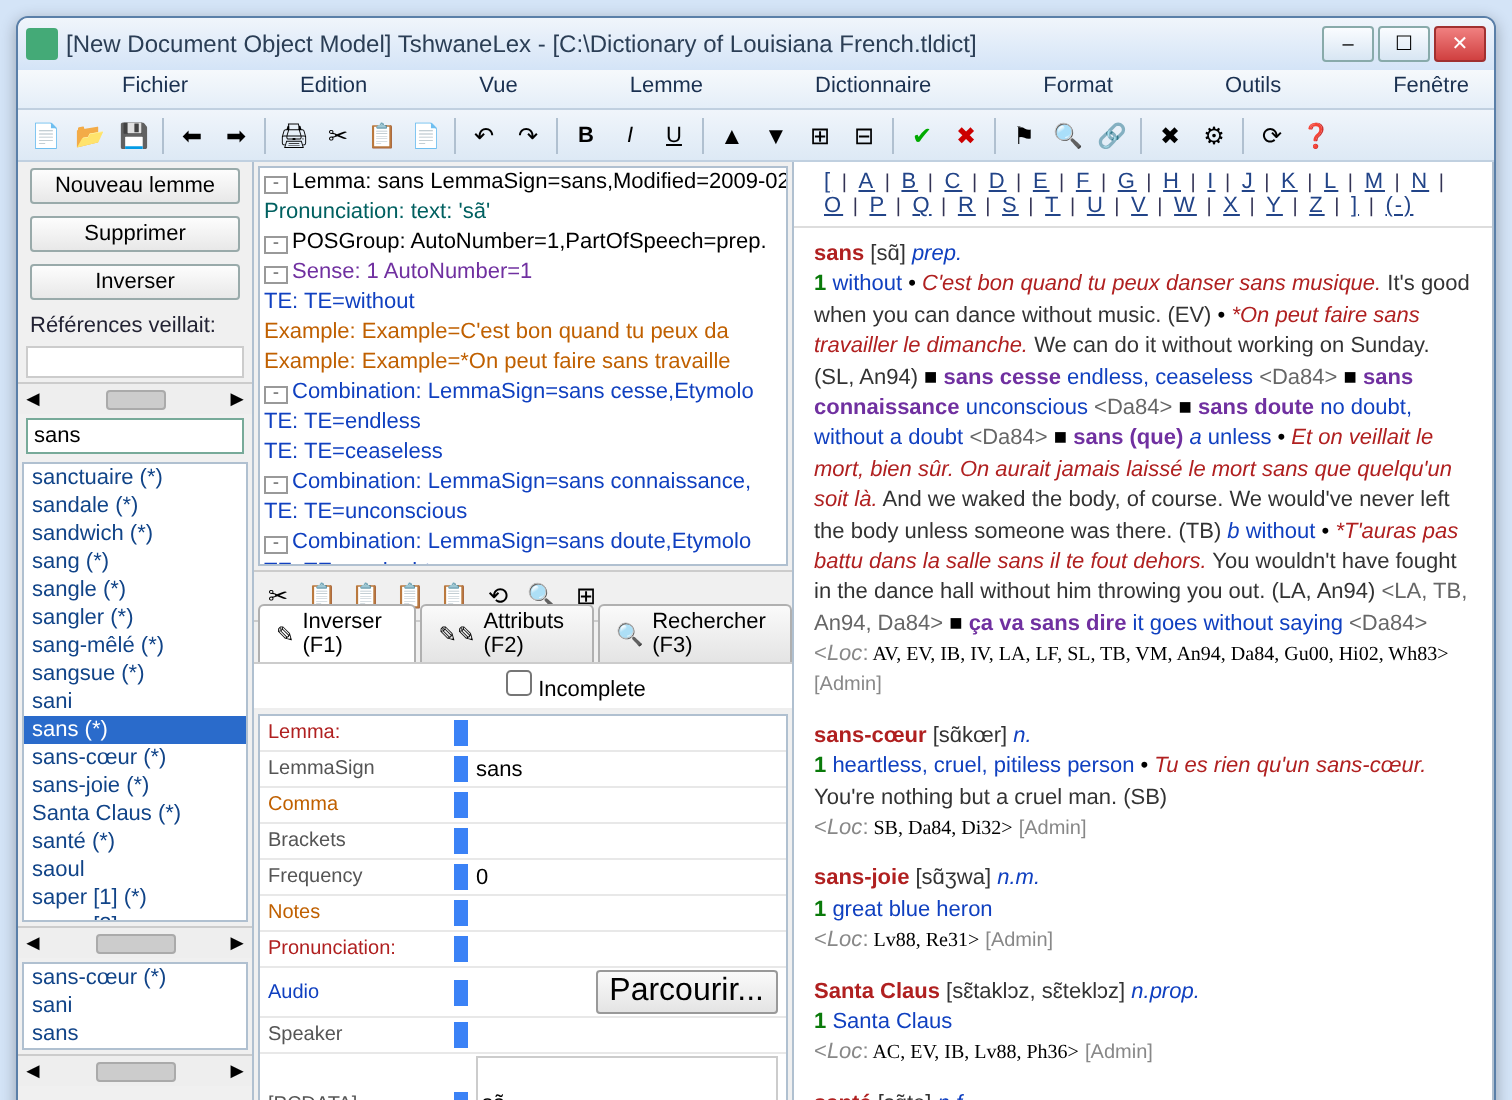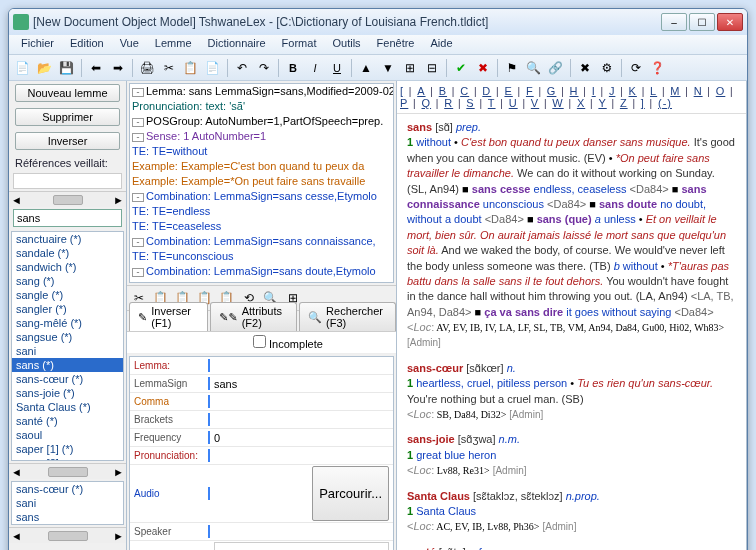--- a/index.html
+++ b/index.html
@@ -5,21 +5,21 @@
 * { margin: 0; padding: 0; box-sizing: border-box; font-family: "Segoe UI", Tahoma, sans-serif; font-size: 11px; }
 body { background: #d4e4f7; padding: 8px; }
 .window { background: #fff; border: 1px solid #5a7fa8; border-radius: 6px 6px 0 0; overflow: hidden; box-shadow: 0 2px 8px rgba(0,0,0,0.3); }
 .titlebar { background: linear-gradient(#f0f5fb,#d4e4f7); height: 26px; display: flex; align-items: center; padding: 0 4px; }
 .titlebar .icon { width: 16px; height: 16px; margin-right: 4px; }
 .titlebar .title { flex: 1; color: #2b3e55; font-size: 12px; }
 .winbtns { display: flex; gap: 2px; }
 .winbtn { width: 26px; height: 18px; border: 1px solid #8aa; background: linear-gradient(#fafcff,#d8e6f3); border-radius: 2px; display: flex; align-items: center; justify-content: center; font-size: 10px; }
 .winbtn.close { background: linear-gradient(#f08080,#d04040); color: #fff; border-color: #a03030; }
 .menubar { background: linear-gradient(#f6f9fc,#e4eef8); height: 20px; display: flex; padding: 0 4px; border-bottom: 1px solid #c0d0e0; }
-.menubar span { padding: 2px 8px; color: #1a3050; cursor: default; }
+.menubar span { padding: 2px 8px; color: #1a3050; cursor: default; margin-left: 40px; }
 .toolbar { background: linear-gradient(#f0f5fb,#dde9f5); height: 26px; display: flex; align-items: center; padding: 2px 4px; gap: 2px; border-bottom: 1px solid #c0d0e0; }
 .tbtn { width: 20px; height: 20px; border: 1px solid transparent; display: flex; align-items: center; justify-content: center; font-size: 12px; border-radius: 2px; }
 .tsep { width: 1px; height: 18px; background: #b0c0d0; margin: 0 2px; }
 .body { display: flex; height: 478px; background: #f0f0f0; }
 .col { border-right: 1px solid #b0c0d0; display: flex; flex-direction: column; overflow: hidden; }
 .col-left { width: 118px; background: #f0f0f0; }
 .col-mid { width: 270px; }
 .col-right { flex: 1; background: #fff; }
 .btn { background: linear-gradient(#fdfdfd,#e8e8e8); border: 1px solid #9aa; border-radius: 2px; padding: 2px 6px; margin: 3px 6px; font-size: 11px; text-align: center; }
 .label { padding: 4px 6px 2px; color: #223; }
@@ -31,44 +31,44 @@
 .hscroll .thumb{height:10px;background:#ccc;border:1px solid #aaa;border-radius:2px;}
 .tree { flex: 0 0 200px; background: #fff; border: 1px solid #b0c0d0; margin: 2px; overflow: auto; font-size: 11px; }
 .tree .node { white-space: nowrap; padding: 0 2px; line-height: 15px; }
 .tree .tog { color: #666; font-family: monospace; display:inline-block; width:12px; text-align:center; border:1px solid #999; height:9px; line-height:7px; font-size:9px; margin-right:2px; background:#fff;}
 .i0{padding-left:2px}.i1{padding-left:18px}.i2{padding-left:34px}.i3{padding-left:50px}.i4{padding-left:66px}.blue{color:#1040c0}.purple{color:#7030a0}.teal{color:#006060}.orange{color:#c06000}
 .tabs { display: flex; background: #f0f0f0; border-top: 1px solid #ccc; border-bottom: 1px solid #ccc; height: 22px; align-items: flex-end; padding-left:2px; gap:2px;}
 .tab { background: linear-gradient(#fafafa,#e4e4e4); border: 1px solid #b0b0b0; border-bottom: none; padding: 2px 8px; border-radius: 3px 3px 0 0; font-size: 11px; display:flex; align-items:center; gap:4px;}
 .tab.active { background: #fff; }
 .attrgrid { flex: 1; background: #fff; border: 1px solid #b0c0d0; margin: 2px; overflow: auto; }
 .attrrow { display: flex; border-bottom: 1px solid #e8e8e8; min-height: 18px; align-items: center; }
-.attrrow .k { width: 80px; padding: 1px 4px; color: #555; border-right: 2px solid #3b82f6; font-size:10px;}
+.attrrow .k { width: 104px; padding: 1px 4px; color: #555; border-right: 7px solid #3b82f6; font-size:10px;}
 .attrrow .v { flex: 1; padding: 1px 4px; }
 .attrrow .v input { width: 100%; border: 1px solid #ccc; padding: 17px 2px; font-size:11px;}
 .attrrow.group .k { color: #b02020; }
 .attrrow.note .k { color: #c06000; }
 .attrrow.audio .k { color: #1040c0; }
-.alpha { padding: 4px 2px; border-bottom: 1px solid #ddd; font-size: 10px; letter-spacing: 1px; color:#335; }
+.alpha { padding: 4px 14px; border-bottom: 1px solid #ddd; font-size: 10px; letter-spacing: 1px; color:#335; }
 .alpha a { color: #224488; text-decoration: underline; padding:0 1px; }
 .entries { flex: 1; overflow-y: auto; padding: 6px 10px; font-family: Georgia, serif; font-size: 12px; line-height: 1.4; }
 .entry { margin-bottom: 10px; }
 .hw { color: #b02020; font-weight: bold; }
 .pron { color: #333; }
 .pos { color: #1040c0; font-style: italic; }
 .sense { color: #0a7a0a; font-weight: bold; }
 .def { color: #1040c0; }
 .ex-fr { color: #b02020; font-style: italic; }
 .ex-en { color: #333; }
 .cite { color: #666; }
 .xref { color: #7030a0; font-weight: bold; }
 .sq { color: #000; }
 .loc { font-family: Verdana; font-size: 10px; }
 .loc .tag { color: #888; }
 .admin { color: #888; font-size: 10px; }
-.smbtn { padding:19px 6px; border:1px solid #999; background:linear-gradient(#fafafa,#e4e4e4); border-radius:2px; font-size:13px;}
+.smbtn { padding:1px 6px; border:1px solid #999; background:linear-gradient(#fafafa,#e4e4e4); border-radius:2px; font-size:16px;}
 </style>
 </head>
 <body>
 
 <div class="window">
   <div class="titlebar">
     <svg class="icon" viewBox="0 0 16 16">
         <rect width="16" height="16" fill="#4a7" rx="2"></rect>
       </svg>
     <span class="title">[New Document Object Model] TshwaneLex - [C:\Dictionary of Louisiana French.tldict]</span>
@@ -248,20 +248,24 @@
           <div class="attrrow ">
             <div class="k">Brackets</div>
             <div class="v" style="display:flex"></div>
           </div>
           <div class="attrrow ">
             <div class="k">Frequency</div>
             <div class="v" style="display:flex">
               <span>0</span>
             </div>
           </div>
+          <div class="attrrow note">
+            <div class="k">Notes</div>
+            <div class="v" style="display:flex"></div>
+          </div>
           <div class="attrrow group">
             <div class="k">Pronunciation:</div>
             <div class="v" style="display:flex"></div>
           </div>
           <div class="attrrow audio">
             <div class="k">Audio</div>
             <div class="v" style="display:flex">
               <span style="flex:1"></span>
               <span class="smbtn">Parcourir...</span>
             </div>

